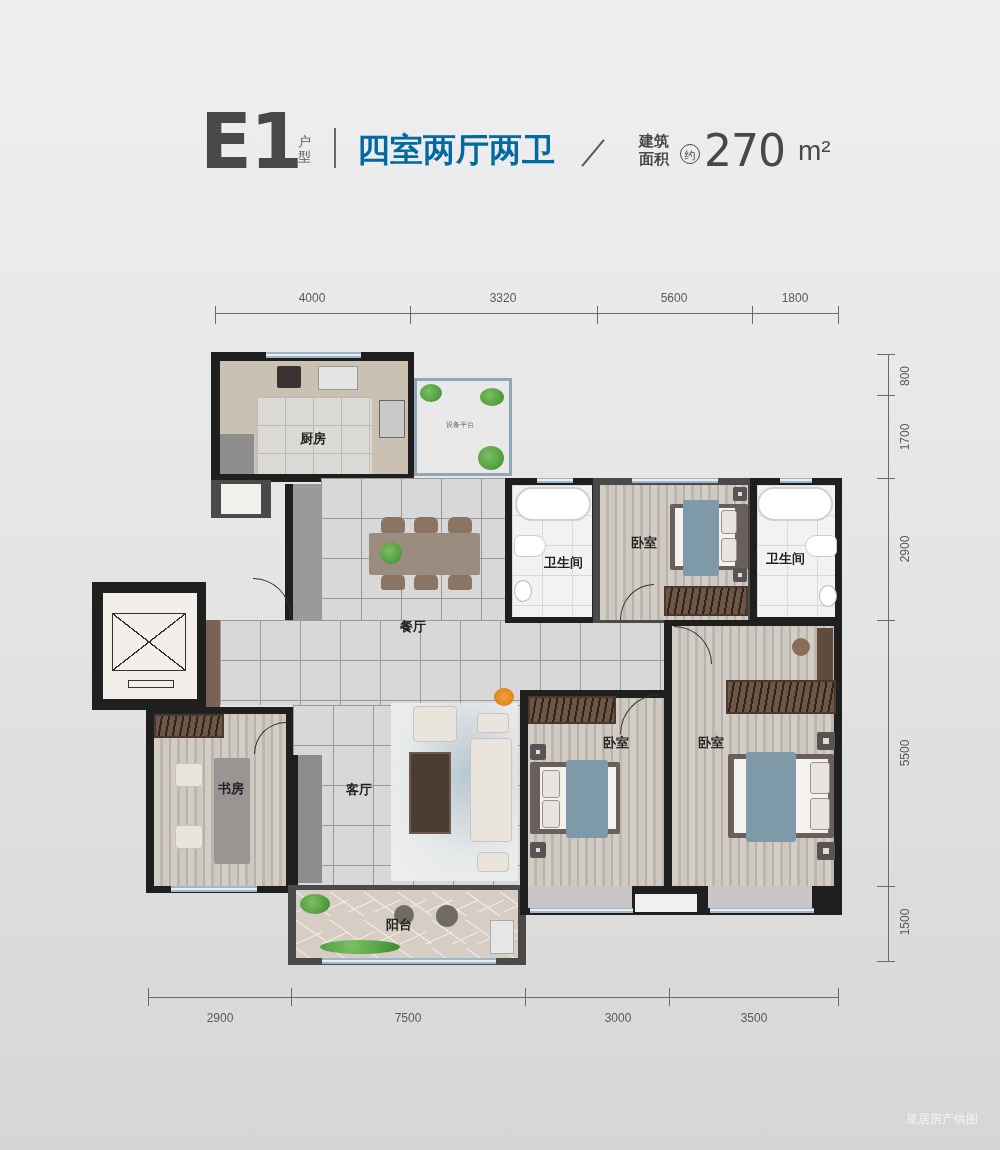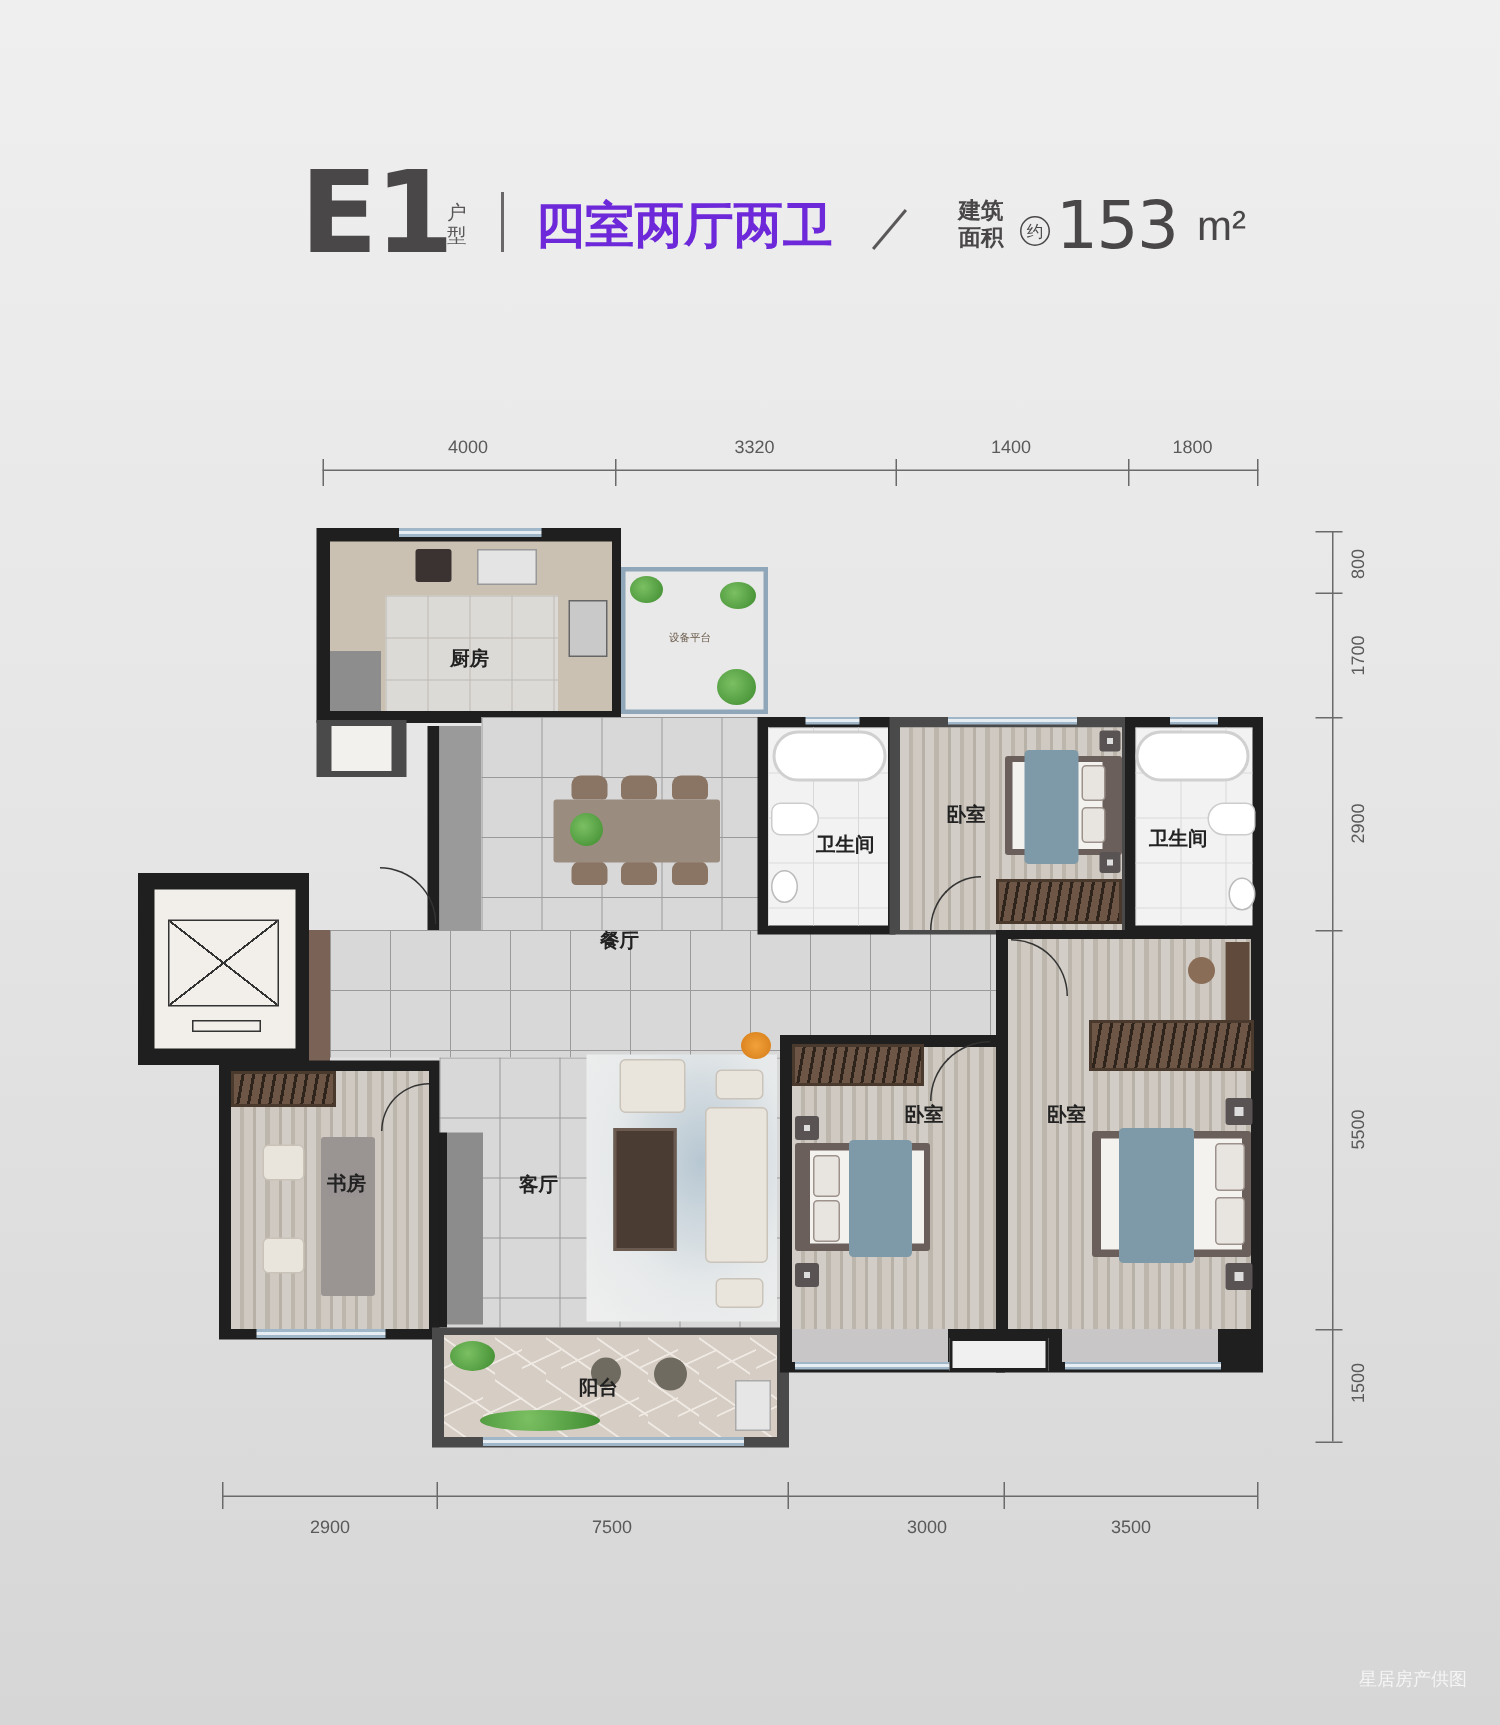--- a/index.html
+++ b/index.html
@@ -6,21 +6,21 @@
   body {
     width:1000px; height:1150px; overflow:hidden; position:relative;
     background: linear-gradient(180deg, #efefef 0%, #e6e6e6 45%, #d6d6d6 100%);
     font-family: "Liberation Sans", "DejaVu Sans", sans-serif;
   }
   .abs { position:absolute; }
   
   .hdr-model { left:200px; top:102px; font-size:76px; font-weight:bold; color:#4a4748; letter-spacing:-2px; line-height:80px; font-family:"DejaVu Sans", sans-serif; }
   .hdr-type { left:298px; top:134px; width:16px; font-size:13px; color:#5a5758; line-height:15px; }
   .hdr-sep { left:334px; top:128px; width:2px; height:40px; background:#6b6869; }
-  .hdr-rooms { left:357px; top:130px; font-size:33px; color:#6d28d9; line-height:40px; font-weight:bold; font-family:"DejaVu Sans", sans-serif; }
+  .hdr-rooms { left:357px; top:130px; font-size:33px; color:#0369a1; line-height:40px; font-weight:bold; font-family:"DejaVu Sans", sans-serif; }
   .hdr-slash { left:592px; top:136px; width:2px; height:34px; background:#5a5758; transform:rotate(40deg); }
   .hdr-area-lbl { left:639px; top:132px; width:38px; font-size:15px; line-height:18px; color:#4a4748; font-weight:bold; }
   .hdr-approx { left:680px; top:144px; width:20px; height:20px; border:1.5px solid #4a4748; border-radius:50%; font-size:11px; line-height:20px; text-align:center; color:#4a4748; box-sizing:border-box; }
   .hdr-area { left:704px; top:126px; font-size:44px; color:#4a4748; line-height:50px; font-family:"DejaVu Sans", sans-serif; letter-spacing:-1px; }
   .hdr-unit { left:798px; top:136px; font-size:28px; color:#4a4748; line-height:30px; }
   
   .dim-h { height:1px; background:#6a6a6a; }
   .dim-tick-v { width:1px; height:18px; background:#6a6a6a; }
   .dim-v { width:1px; background:#6a6a6a; }
   .dim-tick-h { height:1px; width:18px; background:#6a6a6a; }
@@ -65,33 +65,33 @@
 </head>
 <body>
 
 <div class="abs hdr-model">E1</div>
 <div class="abs hdr-type">户型</div>
 <div class="abs hdr-sep"></div>
 <div class="abs hdr-rooms">四室两厅两卫</div>
 <div class="abs hdr-slash"></div>
 <div class="abs hdr-area-lbl">建筑面积</div>
 <div class="abs hdr-approx">约</div>
-<div class="abs hdr-area">153</div>
+<div class="abs hdr-area">270</div>
 <div class="abs hdr-unit">m²</div>
 
 <div>
   <div class="abs dim-h" style="left:215px; top:313px; width:624px;"></div>
   <div class="abs dim-tick-v" style="left:215px; top:306px;"></div>
   <div class="abs dim-tick-v" style="left:410px; top:306px;"></div>
   <div class="abs dim-tick-v" style="left:597px; top:306px;"></div>
   <div class="abs dim-tick-v" style="left:752px; top:306px;"></div>
   <div class="abs dim-tick-v" style="left:838px; top:306px;"></div>
   <div class="abs dim-lbl" style="left:282px; top:291px;">4000</div>
   <div class="abs dim-lbl" style="left:473px; top:291px;">3320</div>
-  <div class="abs dim-lbl" style="left:644px; top:291px;">1400</div>
+  <div class="abs dim-lbl" style="left:644px; top:291px;">5600</div>
   <div class="abs dim-lbl" style="left:765px; top:291px;">1800</div>
 </div>
 
 <div>
   <div class="abs dim-v" style="left:888px; top:354px; height:607px;"></div>
   <div class="abs dim-tick-h" style="left:877px; top:354px;"></div>
   <div class="abs dim-tick-h" style="left:877px; top:395px;"></div>
   <div class="abs dim-tick-h" style="left:877px; top:478px;"></div>
   <div class="abs dim-tick-h" style="left:877px; top:620px;"></div>
   <div class="abs dim-tick-h" style="left:877px; top:886px;"></div>

